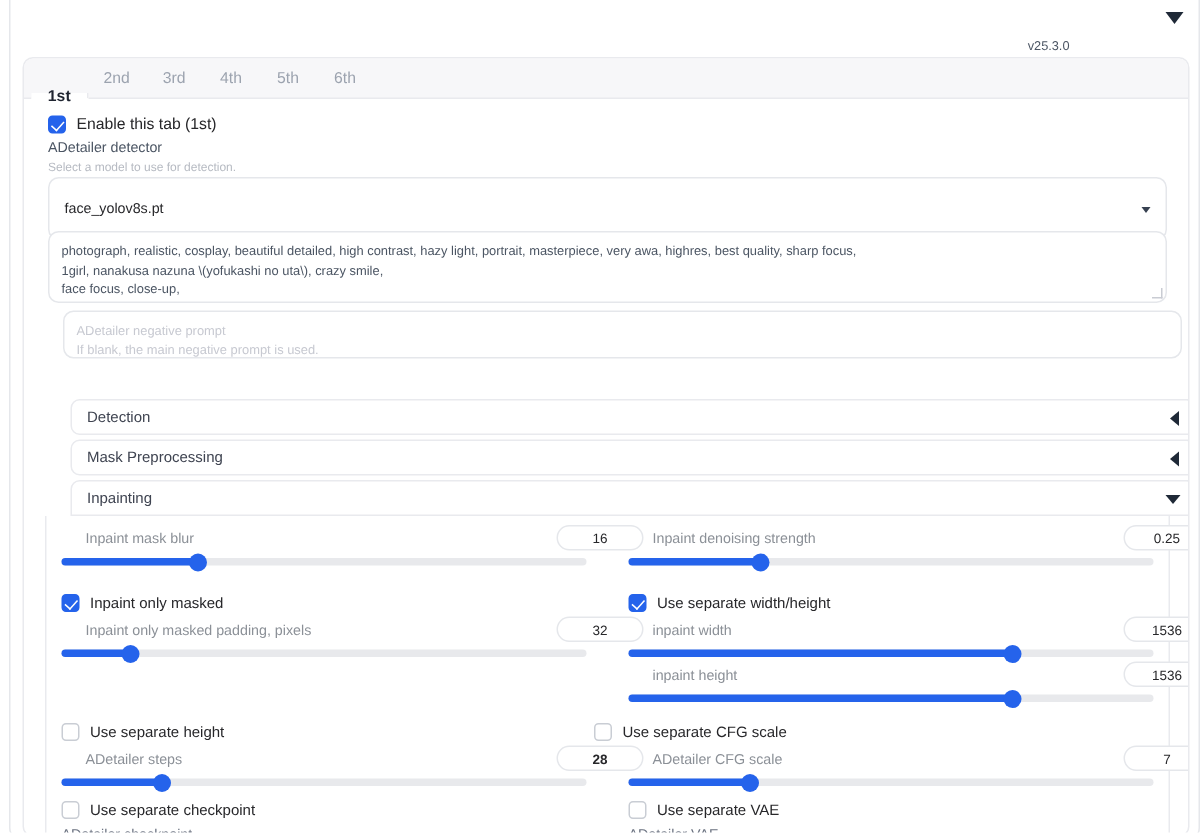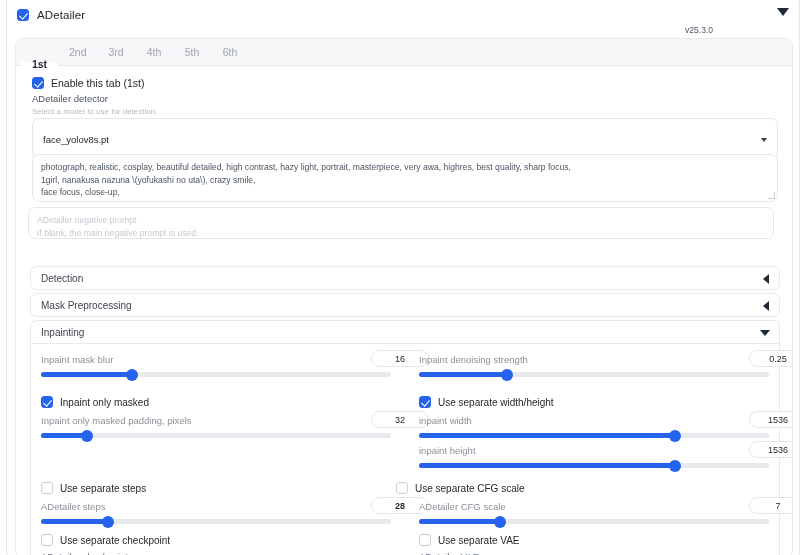--- a/index.html
+++ b/index.html
@@ -130,31 +130,31 @@
     position: absolute;
     border: 1px solid #e5e7eb; border-radius: 7px;
     background: #ffffff;
     padding: 6px 8px;
     font-size: 8.6px; line-height: 12.6px;
     color: #4b5563;
     white-space: pre-wrap;
     overflow: hidden;
   }
   #prompt-ta { left: 16px; top: 88px; width: 746px; height: 48px; }
-  #neg-ta    { left: 12px; top: 141px; width: 746px; height: 32px; color: #c7c9d1; }
+  #neg-ta    { left: 26px; top: 141px; width: 746px; height: 32px; color: #c7c9d1; }
   .resize-grip {
     position: absolute; right: 2px; bottom: 2px;
     width: 7px; height: 7px;
     border-right: 1.4px solid #c9ccd3;
     border-bottom: 1.4px solid #c9ccd3;
   }
 
   
   .acc {
-    position: absolute; left: 14px; width: 750px; height: 24px;
+    position: absolute; left: 31px; width: 750px; height: 24px;
     border: 1px solid #e9eaee; border-radius: 6px;
     background: #ffffff;
     display: flex; align-items: center;
     padding-left: 10px;
     font-size: 10px; color: #3f4451;
   }
   .acc .car-left {
     position: absolute; right: 10px; top: 7px;
     width: 0; height: 0;
     border-top: 5px solid transparent;
@@ -175,21 +175,21 @@
   .inpaint-body {
     position: absolute; left: 14px; top: 278px;
     width: 750px; height: 245px;
     border: 1px solid #e9eaee; border-top: none;
     border-radius: 0 0 6px 6px;
     background: #ffffff;
   }
 
   
   .sl { position: absolute; }
-  .sl-label { position: absolute; left: 0; top: 0; font-size: 9.5px; color: #8b9097; }
+  .sl-label { position: absolute; left: 16px; top: 0; font-size: 9.5px; color: #8b9097; }
   .numbox {
     position: absolute; top: -4px;
     width: 58px; height: 17px;
     border: 1px solid #e5e7eb; border-radius: 9px;
     background: #ffffff;
     display: flex; align-items: center; justify-content: center;
     font-size: 9px; color: #27272a;
   }
   .track {
     position: absolute; left: 0; top: 18px;
@@ -207,24 +207,20 @@
   }
 
   .cb-sm-row { position: absolute; display: flex; align-items: center; gap: 7px; }
   .cb-sm-row .cb-label { font-size: 10px; }
 </style>
 </head>
 <body>
 
 <div class="outer-panel">
 
-  <div class="acc-header">
-    <div class="cb checked"></div>
-    <span class="acc-title">ADetailer</span>
-  </div>
   <div class="arrow-big"></div>
   <div class="version">v25.3.0</div>
 
   <div class="inner-card">
 
     <div class="tabstrip">
       <div class="tab active">1st</div>
       <div class="tab">2nd</div>
       <div class="tab">3rd</div>
       <div class="tab">4th</div>
@@ -319,21 +315,21 @@
           <span class="sl-label">inpaint height</span>
           <div class="numbox" style="left:330px;">1536</div>
           <div class="track" style="width:350px;">
             <div class="fill" style="width:73%;"></div>
             <div class="thumb" style="left:73%;"></div>
           </div>
         </div>
 
         <div class="cb-sm-row" style="left:10px; top:138px;">
           <div class="cb"></div>
-          <span class="cb-label">Use separate steps</span>
+          <span class="cb-label">Use separate height</span>
         </div>
         <div class="cb-sm-row" style="left:365px; top:138px;">
           <div class="cb"></div>
           <span class="cb-label">Use separate CFG scale</span>
         </div>
 
         <div class="sl" style="left:10px; top:157px; width:350px;">
           <span class="sl-label">ADetailer steps</span>
           <div class="numbox" style="left:330px;font-weight:bold;">28</div>
           <div class="track" style="width:350px;">

